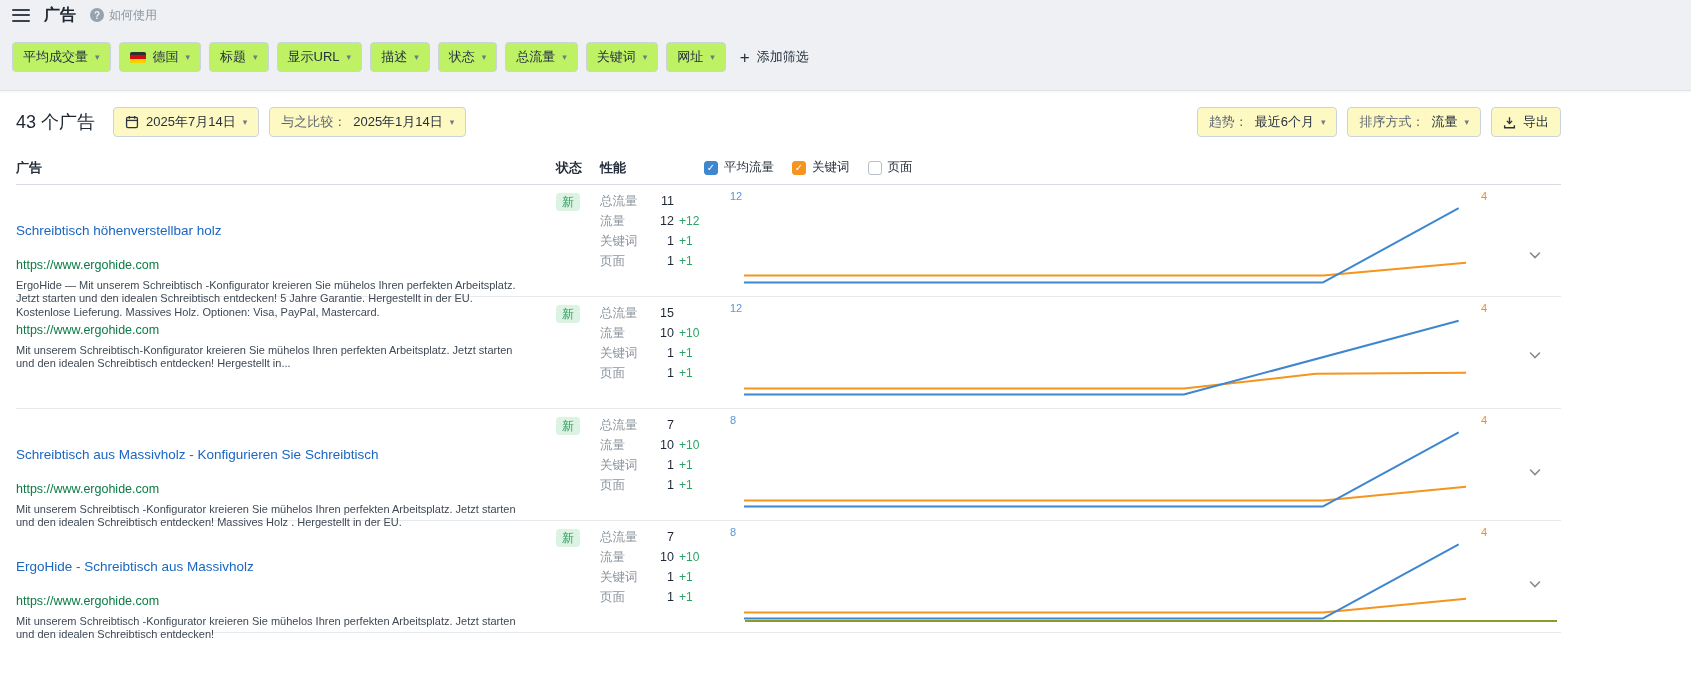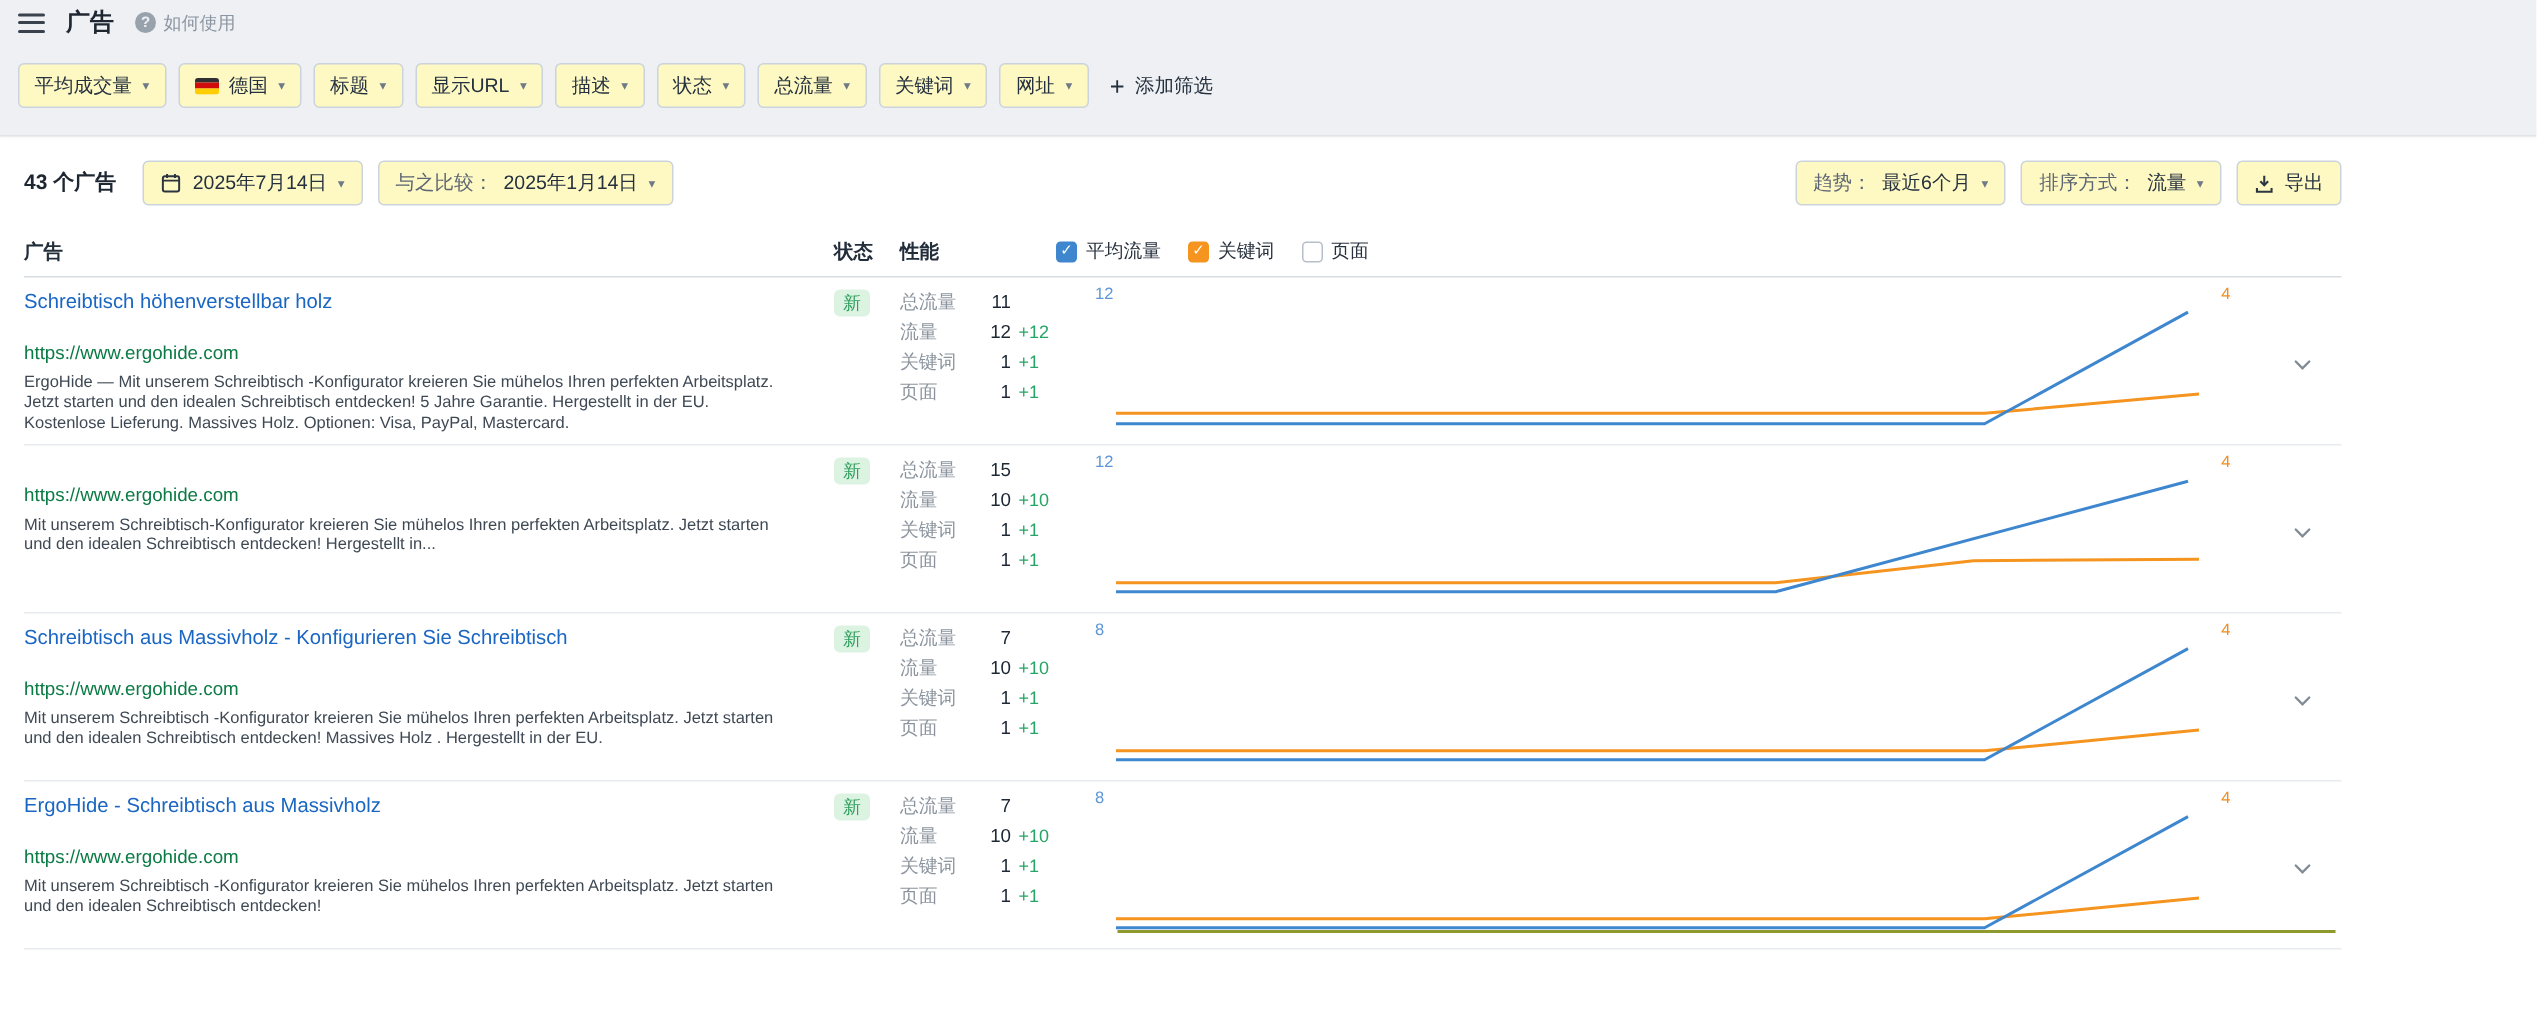--- a/index.html
+++ b/index.html
@@ -16,50 +16,50 @@
   .hamburger{ width:18px; height:13px; display:flex; flex-direction:column; justify-content:space-between; background:none; border:none; padding:0; cursor:pointer; }
   .hamburger span{ display:block; height:2px; background:#39424d; border-radius:1px; }
   .page-title{ font-size:16px; font-weight:700; color:#1d2631; margin:0 2px; }
   .help{ display:inline-flex; align-items:center; gap:5px; color:#8b95a1; font-size:12px; cursor:pointer; }
   .help-q{ width:14px; height:14px; border-radius:50%; background:#98a2ad; color:#eef0f3; font-size:10px; font-weight:700; display:inline-flex; align-items:center; justify-content:center; }
 
   
   .filterbar{ background:#eef0f3; padding:12px 12px 18px; display:flex; align-items:center; gap:8px;
     border-bottom:1px solid #e0e4e9; box-shadow:0 1px 2px rgba(20,30,40,.05); }
   .filter-list{ display:flex; align-items:center; gap:8px; }
-  .filter-btn{ display:inline-flex; align-items:center; gap:7px; background:#fef9c3; border:1px solid #cbd3dc; border-radius:4px;
+  .filter-btn{ display:inline-flex; align-items:center; gap:7px; background:#bef264; border:1px solid #cbd3dc; border-radius:4px;
     height:30px; padding:0 10px; font-size:13px; color:#25313f; cursor:pointer; }
   .caret{ font-size:9px; color:#6f7a87; line-height:1; }
   .flag{ width:16px; height:11px; border-radius:2px; overflow:hidden; display:inline-flex; flex-direction:column; box-shadow:0 0 0 1px rgba(0,0,0,.12) inset; }
   .flag i{ flex:1; }
   .f-black{ background:#2f3033; } .f-red{ background:#d00d0d; } .f-gold{ background:#ffce00; }
   .add-filter{ display:inline-flex; align-items:center; gap:7px; background:none; border:none; color:#25313f; font-size:13px; cursor:pointer; padding:0 6px; }
   .plus{ font-size:17px; line-height:1; }
 
   
   .content{ width:1577px; padding:0 16px; }
   .toolbar{ display:flex; align-items:center; justify-content:space-between; margin-top:16px; }
   .tb-group{ display:flex; align-items:center; gap:10px; }
-  .ads-count{ font-size:14px; font-weight:700; color:#1d2631; margin-right:8px; }
+  .ads-count{ font-size:18px; font-weight:400; color:#1d2631; margin-right:8px; }
   .tb-btn{ display:inline-flex; align-items:center; gap:7px; background:#fef9c3; border:1px solid #cbd3dc; border-radius:4px;
     height:30px; padding:0 11px; font-size:13px; color:#25313f; cursor:pointer; }
   .lbl-muted{ color:#5d6773; }
 
   
   .table{ margin-top:14px; }
   .thead{ display:grid; grid-template-columns:540px 44px 130px 1fr 52px; align-items:center; height:34px; border-bottom:1px solid #d8dde3; }
   .th{ font-weight:700; font-size:13px; color:#232e3b; }
   .legend{ display:flex; align-items:center; gap:18px; margin-left:-26px; }
   .legend-item{ display:inline-flex; align-items:center; gap:6px; font-size:12.5px; color:#27313d; cursor:pointer; }
   .cb{ width:14px; height:14px; border-radius:3px; border:1px solid #b6bfc9; background:#fff; color:#fff; font-size:10px; font-weight:700;
     display:inline-flex; align-items:center; justify-content:center; line-height:1; }
 
   .row{ display:grid; grid-template-columns:540px 44px 130px 1fr 52px; border-bottom:1px solid #e7eaee; padding:8px 0 0; height:112px; }
   .ad-cell{ padding-right:26px; }
-  .ad-title{ display:inline-block; color:#1a66c2; font-size:13.5px; line-height:1.25; text-decoration:none; cursor:pointer; }
+  .ad-title{ display:inline-block; color:#1a66c2; font-size:13.5px; line-height:1.25; text-decoration:none; cursor:pointer;margin-top:30px; }
   .ad-url{ color:#0b7a44; font-size:12.5px; line-height:16px; margin-top:17px; }
   .ad-desc{ color:#3f4954; font-size:11px; line-height:1.22; margin-top:6px; }
   .badge{ display:inline-block; background:#dcf3e2; color:#2f9e5f; font-size:12px; padding:2px 6px; border-radius:4px; line-height:1.2; }
   .metrics{ display:flex; flex-direction:column; }
   .metric{ display:flex; align-items:baseline; height:20px; font-size:12.5px; }
   .m-label{ color:#8b949e; width:52px; }
   .m-value{ color:#1f2935; min-width:22px; text-align:right; }
   .m-delta{ color:#27a567; margin-left:5px; font-size:12px; }
 
   .chart-cell{ position:relative; height:94px; }

